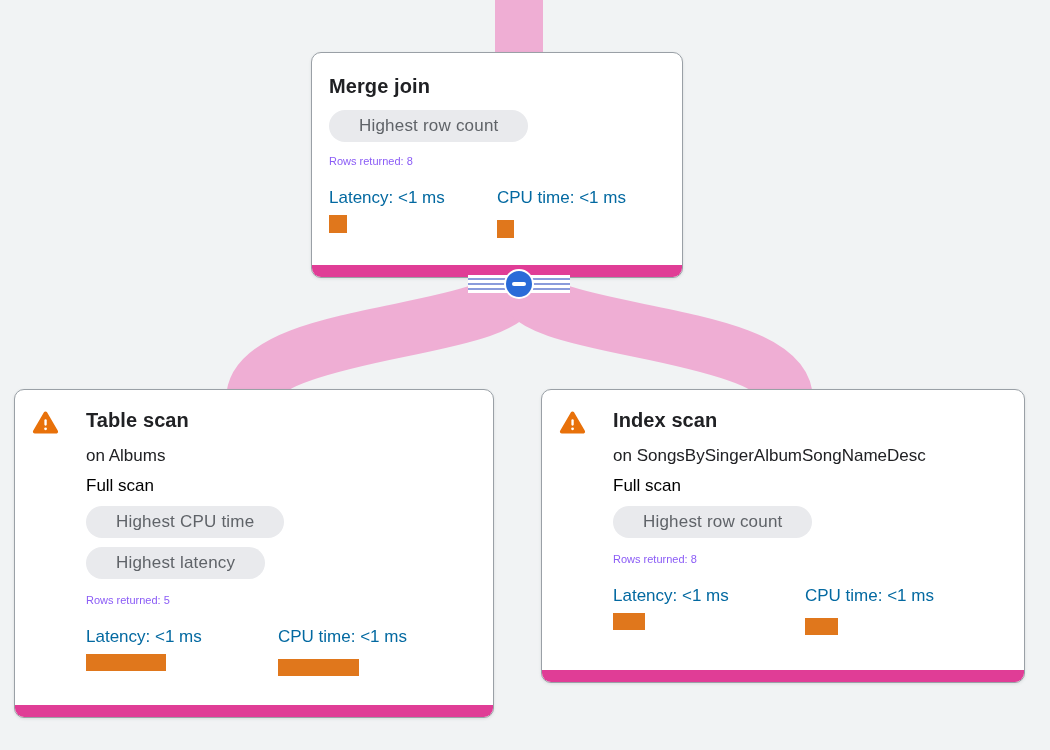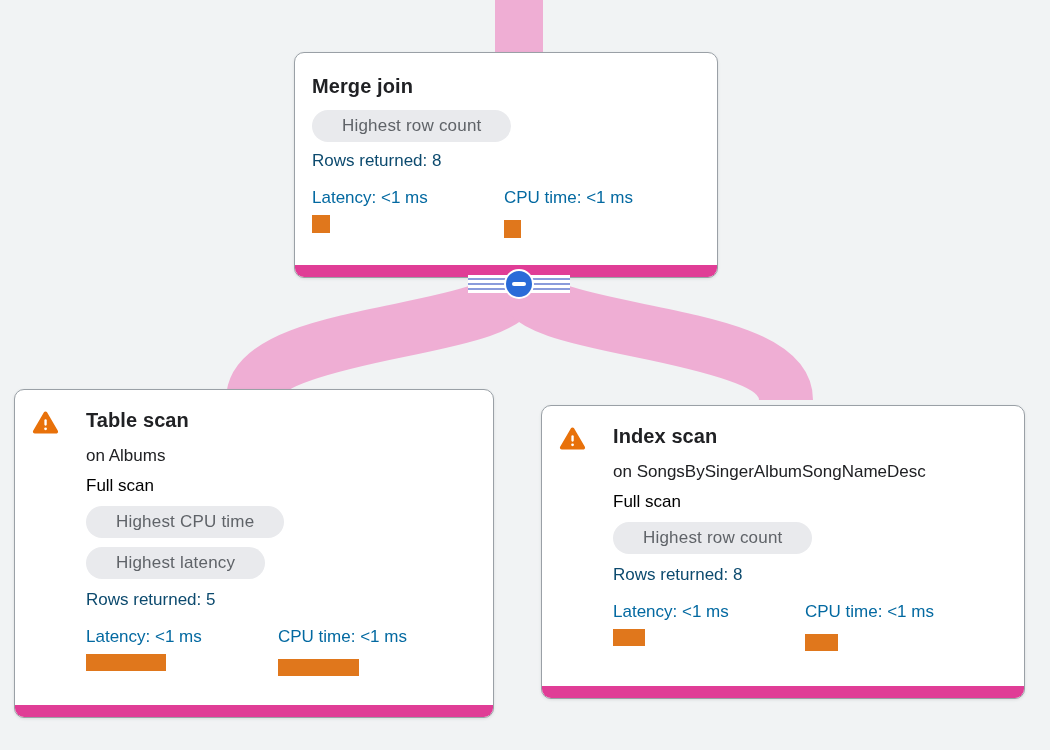--- a/index.html
+++ b/index.html
@@ -44,36 +44,36 @@
   .card-scantype{font-size:17px;line-height:22px;margin-top:8px;color:#000000;}
   .pill{
     display:inline-block;
     background:#e9eaed;color:#5f6368;
     font-size:17px;line-height:32px;height:32px;
     padding:0 30px;border-radius:16px;
     letter-spacing:.2px;
     margin-top:9px;
   }
   .pill-stack .pill{display:table;}
-  .rows-returned{font-size:17px;line-height:22px;margin-top:10px;color:#0c4a6e;}
+  .rows-returned{font-size:11px;line-height:22px;margin-top:10px;color:#8b5cf6;}
   .metrics{display:flex;margin-top:15px;}
   .metric-col{width:192px;}
   .metric-label{font-size:17px;line-height:22px;color:#0369a1;}
   .bar{display:block;height:17px;background:#e0771c;margin-top:6px;}
   .metric-col.cpu .bar{margin-top:11px;}
 
   
-  #card-merge{left:294px;top:52px;width:424px;height:226px;}
+  #card-merge{left:311px;top:52px;width:372px;height:226px;}
   #card-merge .card-body{padding-top:20px;}
   #card-merge .pill{margin-top:11px;}
   #card-merge .rows-returned{margin-top:8px;}
   #card-merge .bar{height:18px;}
 
   #card-table{left:14px;top:389px;width:480px;height:329px;}
-  #card-index{left:541px;top:389px;width:484px;height:294px;margin-top:16px;}
+  #card-index{left:541px;top:389px;width:484px;height:294px;}
 
   
   .stripe{
     position:absolute;left:468px;top:275px;width:102px;height:18px;
     background:linear-gradient(#ffffff 0 3px,#8a9bdb 3px 5px,#ffffff 5px 8px,
       #8a9bdb 8px 10px,#ffffff 10px 13px,#8a9bdb 13px 15px,#ffffff 15px 18px);
     z-index:3;
   }
   .collapse-btn{
     position:absolute;left:504px;top:269px;width:30px;height:30px;

